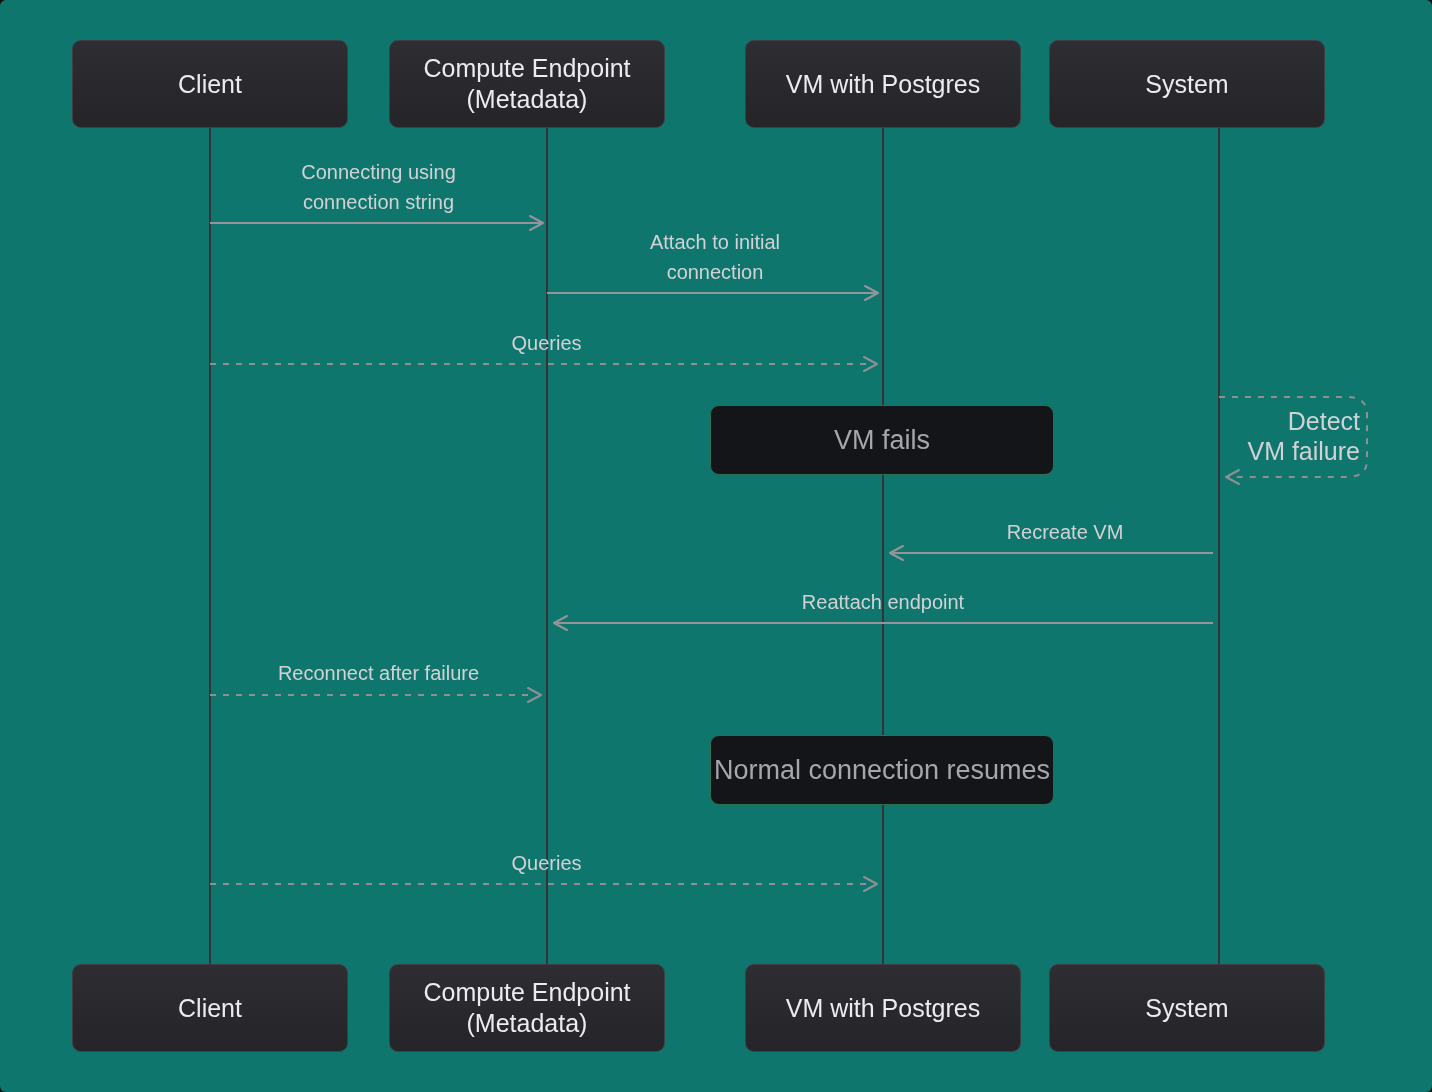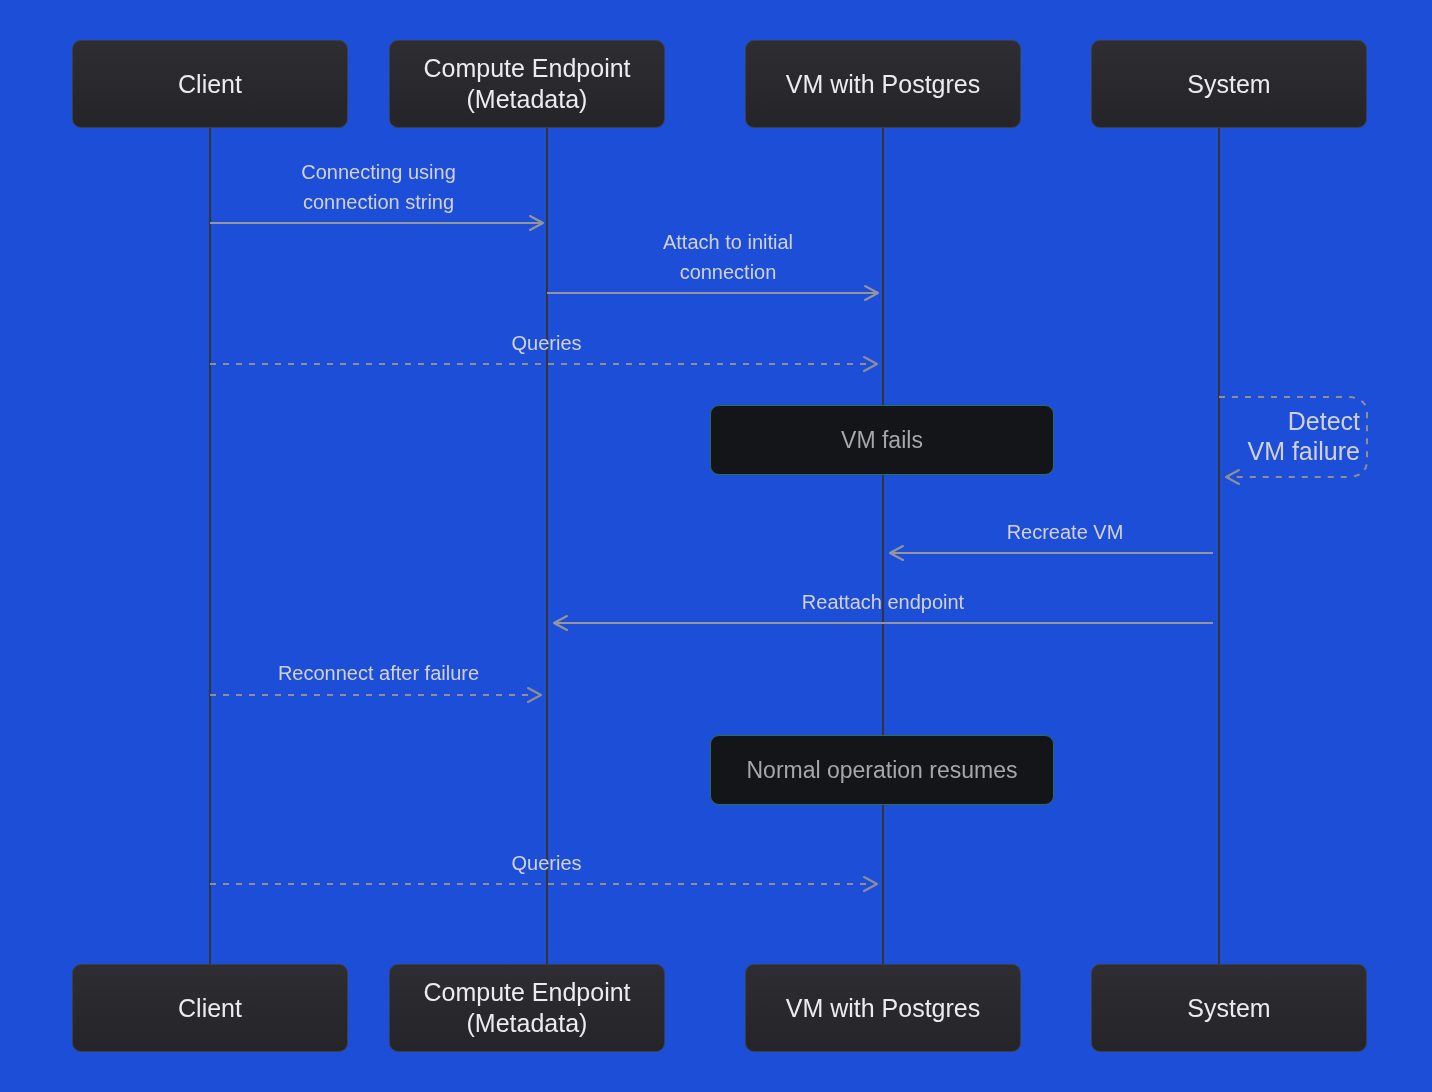--- a/index.html
+++ b/index.html
@@ -1,53 +1,54 @@
 <!DOCTYPE html>
 <html><head>
 <meta charset="utf-8">
 <style>
   html,body{margin:0;padding:0;background:#111113;}
   .stage{
     position:relative;
     width:1432px;height:1092px;
-    background:#1d4ed8;
+    background:#0f766e;
     font-family:"Liberation Sans", sans-serif;
     overflow:hidden;
+    border-radius:6px;
   }
   .layer{position:absolute;left:0;top:0;}
   .actor{
     position:absolute;
     width:276px;height:88px;
     box-sizing:border-box;
     background:linear-gradient(180deg,#2d2d32 0%,#252529 100%);
     border:1px solid #3e3e45;
     border-radius:9px;
     display:flex;align-items:center;justify-content:center;
     text-align:center;
   }
   .actor .label{
     color:#ececf0;font-size:25px;line-height:31px;white-space:pre-line;
   }
   .top{top:40px}.bottom{top:964px}
-  .a1{left:72px}.a2{left:389px}.a3{left:745px}.a4{left:1091px}
+  .a1{left:72px}.a2{left:389px}.a3{left:745px}.a4{left:1049px}
   .msg{
     position:absolute;
     color:#d2d2d6;font-size:20px;line-height:30px;
     text-align:center;white-space:pre-line;
   }
   .note{
     position:absolute;
     width:344px;height:70px;
     box-sizing:border-box;
     background:#131518;
     border:1.5px solid #2b6e52;
     border-radius:9px;
     display:flex;align-items:center;justify-content:center;
   }
-  .note .label{color:#a6a6ac;font-size:23px;line-height:28px;text-align:center;}
+  .note .label{color:#a6a6ac;font-size:27px;line-height:28px;text-align:center;}
   .selfmsg-label{
     position:absolute;left:1232px;top:406px;width:128px;
     color:#d2d2d6;font-size:25px;line-height:30px;
     text-align:right;white-space:pre-line;
   }
   line,path,polyline{vector-effect:non-scaling-stroke;}
 </style>
 </head>
 <body>
 
@@ -94,33 +95,33 @@
   </div>
   <div class="actor top a3">
     <span class="label">VM with Postgres</span>
   </div>
   <div class="actor top a4">
     <span class="label">System</span>
   </div>
 
   <div class="msg" style="left:210px;top:157px;width:337px;">Connecting using
 connection string</div>
-  <div class="msg" style="left:547px;top:227px;width:336px;padding-left:13px;">Attach to initial
+  <div class="msg" style="left:547px;top:227px;width:336px;">Attach to initial
 connection</div>
   <div class="msg" style="left:210px;top:328px;width:673px;">Queries</div>
   <div class="msg" style="left:883px;top:517px;width:364px;">Recreate VM</div>
   <div class="msg" style="left:210px;top:658px;width:337px;">Reconnect after failure</div>
   <div class="msg" style="left:547px;top:587px;width:672px;">Reattach endpoint</div>
   <div class="msg" style="left:210px;top:848px;width:673px;">Queries</div>
 
   <div class="note" style="left:710px;top:405px;">
     <span class="label">VM fails</span>
   </div>
   <div class="note" style="left:710px;top:735px;">
-    <span class="label">Normal operation resumes</span>
+    <span class="label">Normal connection resumes</span>
   </div>
 
   <div class="selfmsg-label">Detect
 VM failure</div>
 
   <div class="actor bottom a1">
     <span class="label">Client</span>
   </div>
   <div class="actor bottom a2">
     <span class="label">Compute Endpoint

